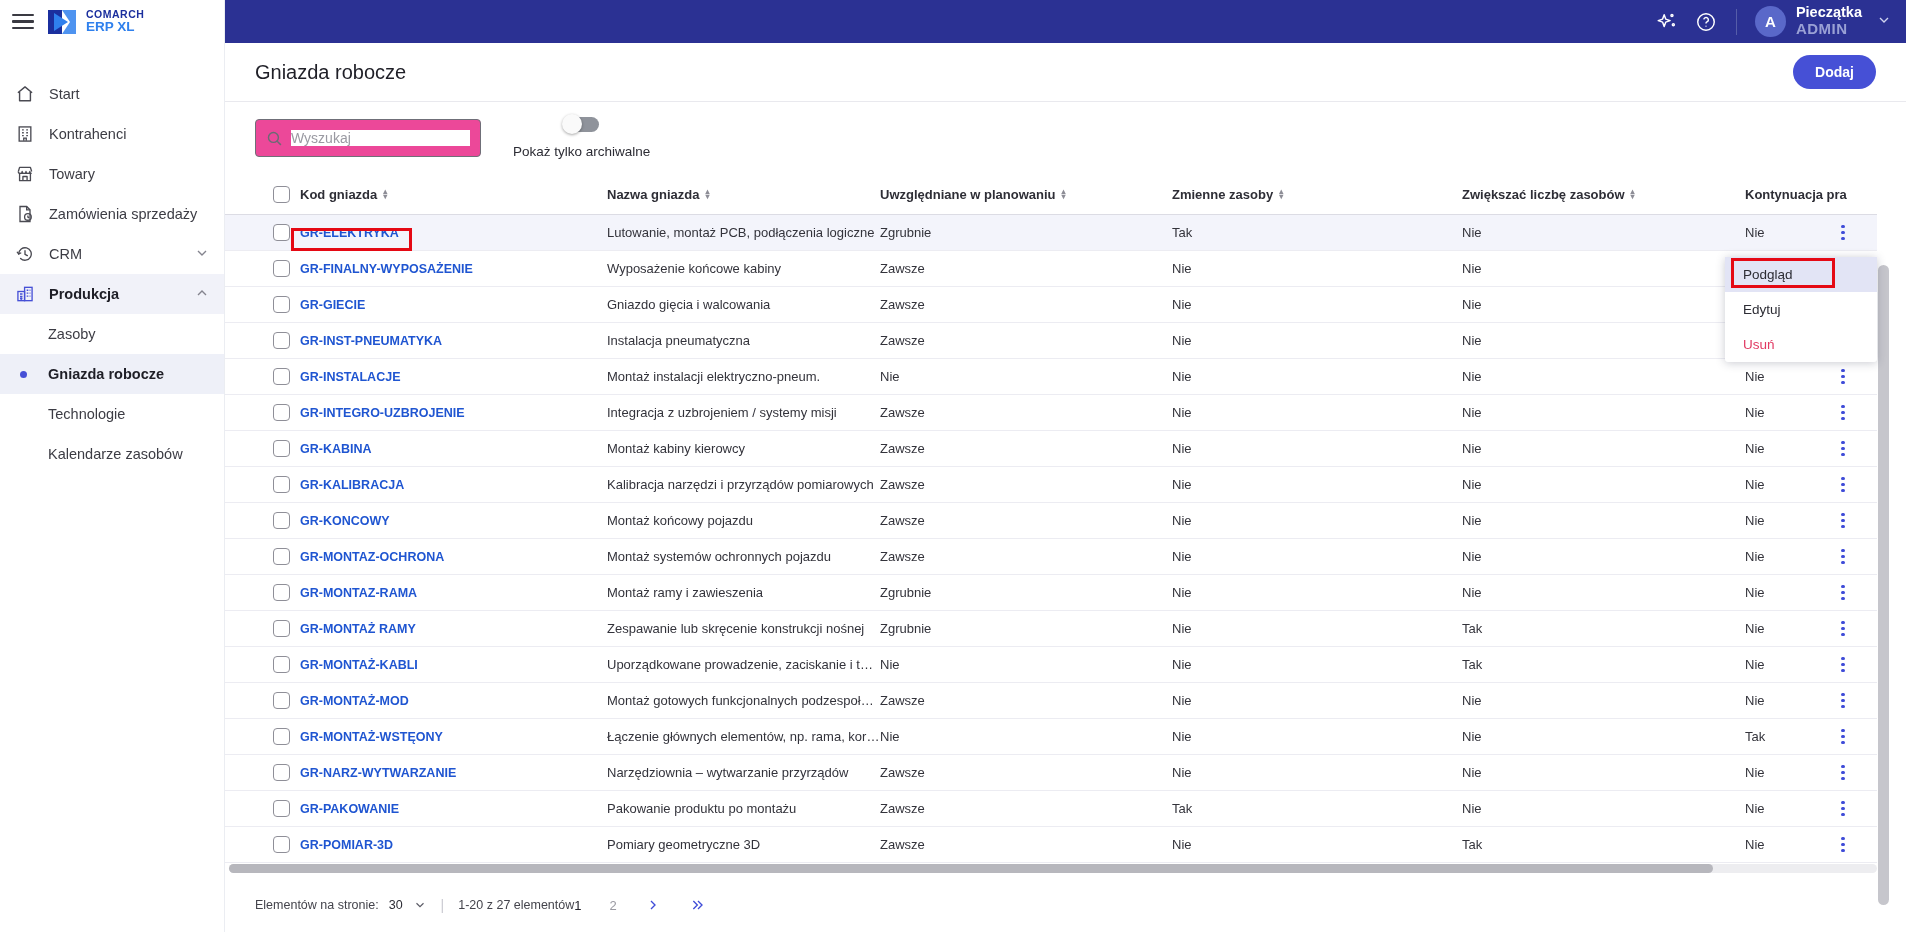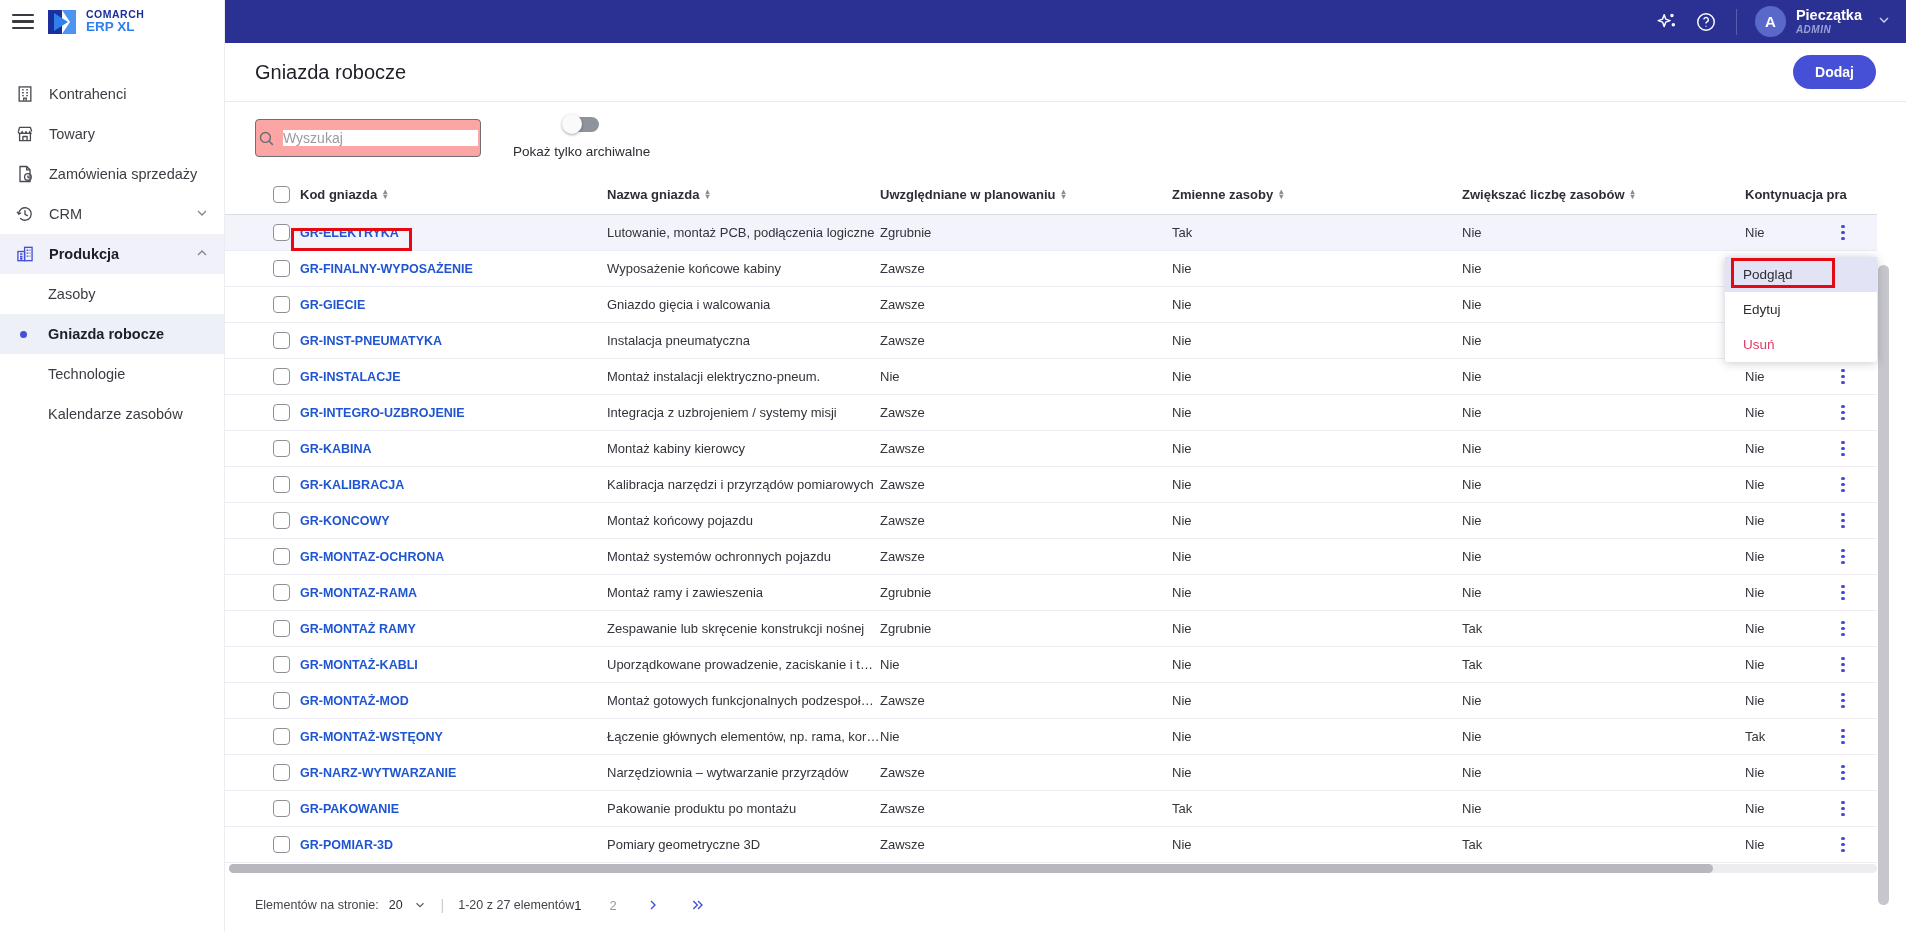--- a/index.html
+++ b/index.html
@@ -34,32 +34,32 @@
   
   #topbar { position:absolute; left:225px; right:0; top:0; height:43px; background:#2b3193;
     display:flex; align-items:center; justify-content:flex-end; padding-right:14px; gap:16px; z-index:30; }
   .tb-icon { width:24px; height:24px; display:flex; align-items:center; justify-content:center; color:#fff; cursor:pointer; }
   .tb-divider { width:1px; height:26px; background:#565da9; margin:0 2px; }
   .user-chip { display:flex; align-items:center; gap:10px; cursor:pointer; }
   .avatar { width:31px; height:31px; border-radius:50%; background:#5a68c9; color:#fff;
     display:flex; align-items:center; justify-content:center; font-size:15px; font-weight:bold; }
   .user-meta { line-height:1.1; }
   .user-name { color:#fff; font-size:14.5px; font-weight:bold; }
-  .user-role { color:#9aa1d5; font-size:10px; font-weight:bold; letter-spacing:.5px;font-style:italic; }
+  .user-role { color:#9aa1d5; font-size:15px; font-weight:bold; letter-spacing:.5px; }
   .user-chevron { color:#cfd3ef; margin-left:4px; }
   
   #content { position:absolute; left:225px; right:0; top:43px; bottom:0; background:#fff; }
   .page-header { height:59px; padding:0 30px; display:flex; align-items:center;
     justify-content:space-between; border-bottom:1px solid #e9e9ee; }
   .page-title { font-size:20px; color:#1f1f27; }
   .btn-add { background:#4650d6; color:#fff; border:none; border-radius:17px; height:34px;
     padding:0 22px; font-size:14px; font-weight:bold; cursor:pointer; font-family:inherit; }
   .controls { position:absolute; left:30px; top:74px; display:flex; align-items:center; gap:32px; }
   .search-box { width:226px; height:38px; border:1px solid #6f6f78; border-radius:4px;
-    display:flex; align-items:center; padding:0 2px; gap:8px; background:#fca5a5; }
+    display:flex; align-items:center; padding:0 10px; gap:8px; background:#ec4899; }
   .search-box svg { color:#6b6b74; flex:0 0 auto; }
   .search-box input { border:none; outline:none; width:100%; font-size:14px; font-family:inherit; color:#2c2c34; }
   .search-box input::placeholder { color:#9a9aa2; }
   .toggle-wrap { display:flex; align-items:center; gap:12px; cursor:pointer;flex-direction:column; }
   .switch { width:35px; height:15px; border-radius:8px; background:#8f939b; position:relative; }
   .switch .knob { position:absolute; left:-2px; top:-3px; width:20px; height:20px; border-radius:50%;
     background:#fafafa; box-shadow:0 1px 3px rgba(0,0,0,.35); }
   .toggle-label { font-size:13.5px; color:#2c2c34; }
   
   #table { position:absolute; left:0; top:132px; width:1652px; }
@@ -123,20 +123,29 @@
       </svg>
       <div class="logo-text">
         <div class="logo-brand">COMARCH</div>
         <div class="logo-product">ERP XL</div>
       </div>
     </div>
   </div>
   <div id="nav">
       <div class="nav-item">
         <span class="nicon">
+          <svg width="20" height="20" viewBox="0 0 24 24" fill="none" stroke="currentColor" stroke-width="1.7" stroke-linejoin="round">
+            <path d="M3.5 10.5 12 3.5l8.5 7"></path>
+            <path d="M5.5 9.5V20h13V9.5"></path>
+          </svg>
+        </span>
+        <span class="nlabel">Start</span>
+      </div>
+      <div class="nav-item">
+        <span class="nicon">
           <svg width="20" height="20" viewBox="0 0 24 24" fill="none" stroke="currentColor" stroke-width="1.6">
             <rect x="5" y="3.5" width="14" height="17"></rect>
             <path d="M8.5 7h2M13.5 7h2M8.5 10.5h2M13.5 10.5h2M8.5 14h2M13.5 14h2M10.5 20v-3h3v3"></path>
           </svg>
         </span>
         <span class="nlabel">Kontrahenci</span>
       </div>
       <div class="nav-item">
         <span class="nicon">
           <svg width="20" height="20" viewBox="0 0 24 24" fill="none" stroke="currentColor" stroke-width="1.6" stroke-linejoin="round">
@@ -641,21 +650,21 @@
 
   <div id="hscroll">
       <div class="thumb"></div>
     </div>
   <div id="vscroll"></div>
 
   <div id="footer">
     <div class="foot-left">
       <span>Elementów na stronie:</span>
       <span class="per-page">
-        <span class="val">20</span>
+        <span class="val">30</span>
         <svg width="14" height="14" viewBox="0 0 24 24" fill="none" stroke="currentColor" stroke-width="2">
             <polyline points="6 9 12 15 18 9"></polyline>
           </svg>
       </span>
       <span class="foot-sep">|</span>
       <span>1-20 z 27 elementów</span>
     </div>
     <div class="pagination" id="pagination">
         <button class="page-num current">1</button>
         <button class="page-num">2</button>

